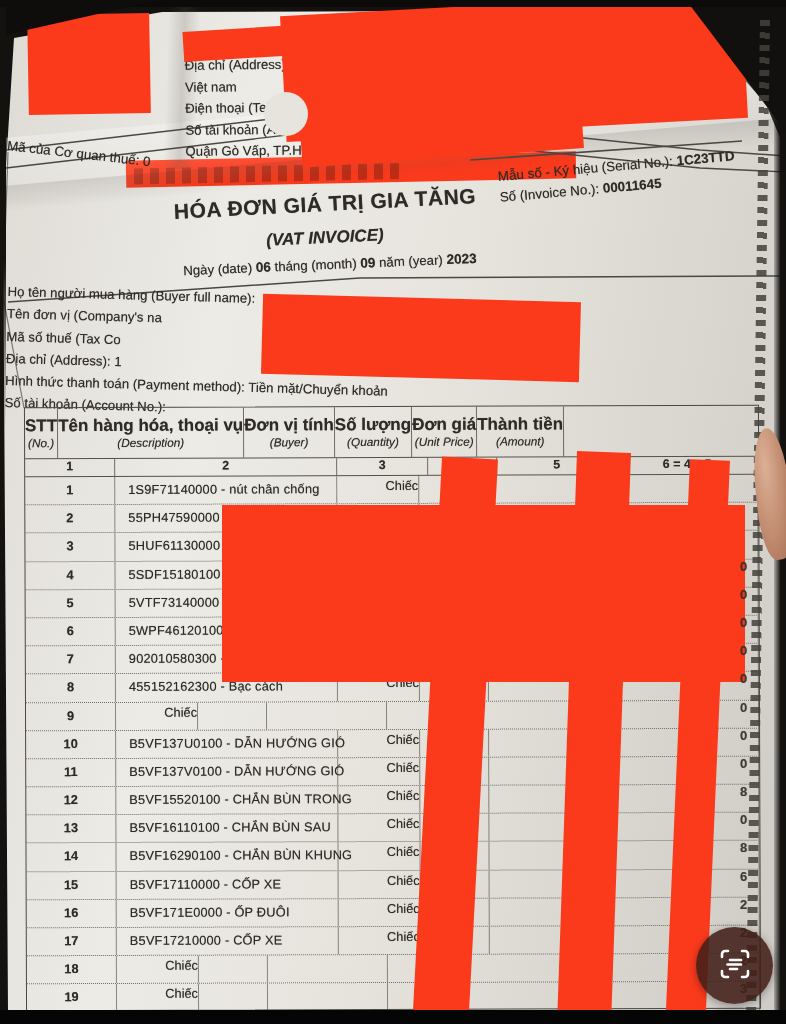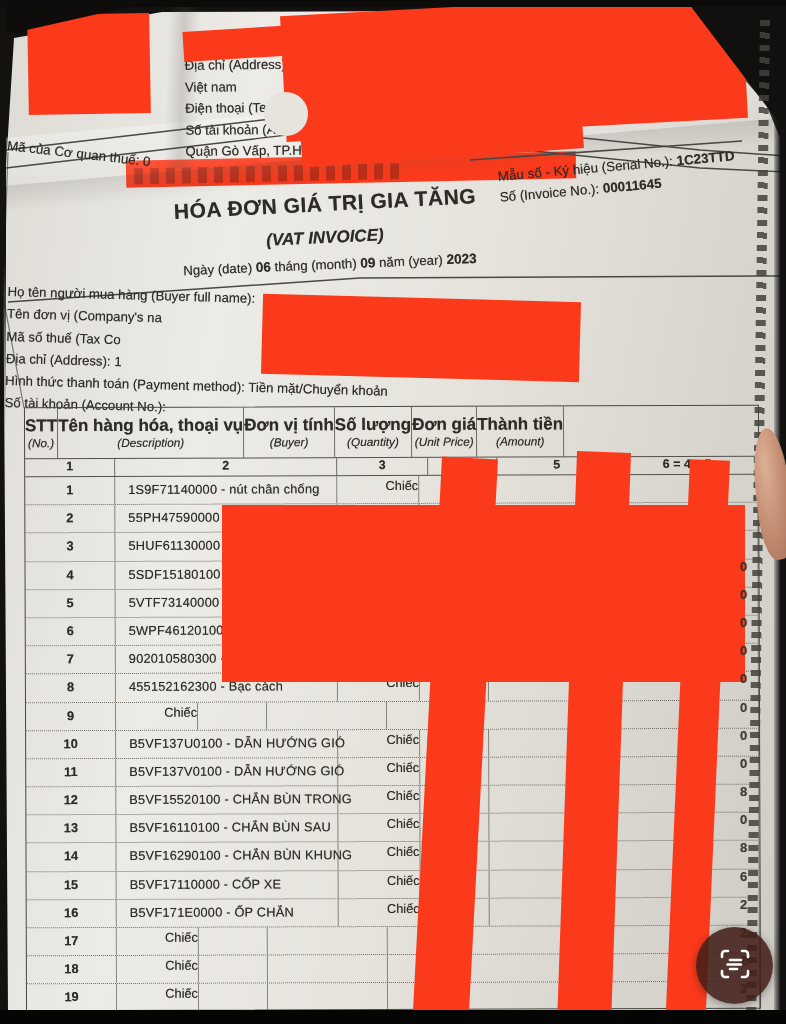--- a/index.html
+++ b/index.html
@@ -335,29 +335,30 @@
           <div class="c-no">15</div>
           <div class="c-desc">B5VF17110000 - CỐP XE</div>
           <div class="c-unit">Chiếc</div>
           <div class="c-q"></div>
           <div class="c-p"></div>
           <div class="c-a"></div>
         </div>
 
         <div class="brow">
           <div class="c-no">16</div>
-          <div class="c-desc">B5VF171E0000 - ỐP CHẮN</div>
+          <div class="c-desc">B5VF171E0000 - ỐP ĐUÔI</div>
           <div class="c-unit">Chiếc</div>
           <div class="c-q"></div>
           <div class="c-p"></div>
           <div class="c-a"></div>
         </div>
 
         <div class="brow">
           <div class="c-no">17</div>
+          <div class="c-desc">B5VF17210000 - CỐP XE</div>
           <div class="c-unit">Chiếc</div>
           <div class="c-q"></div>
           <div class="c-p"></div>
           <div class="c-a"></div>
         </div>
 
         <div class="brow">
           <div class="c-no">18</div>
           <div class="c-unit">Chiếc</div>
           <div class="c-q"></div>

